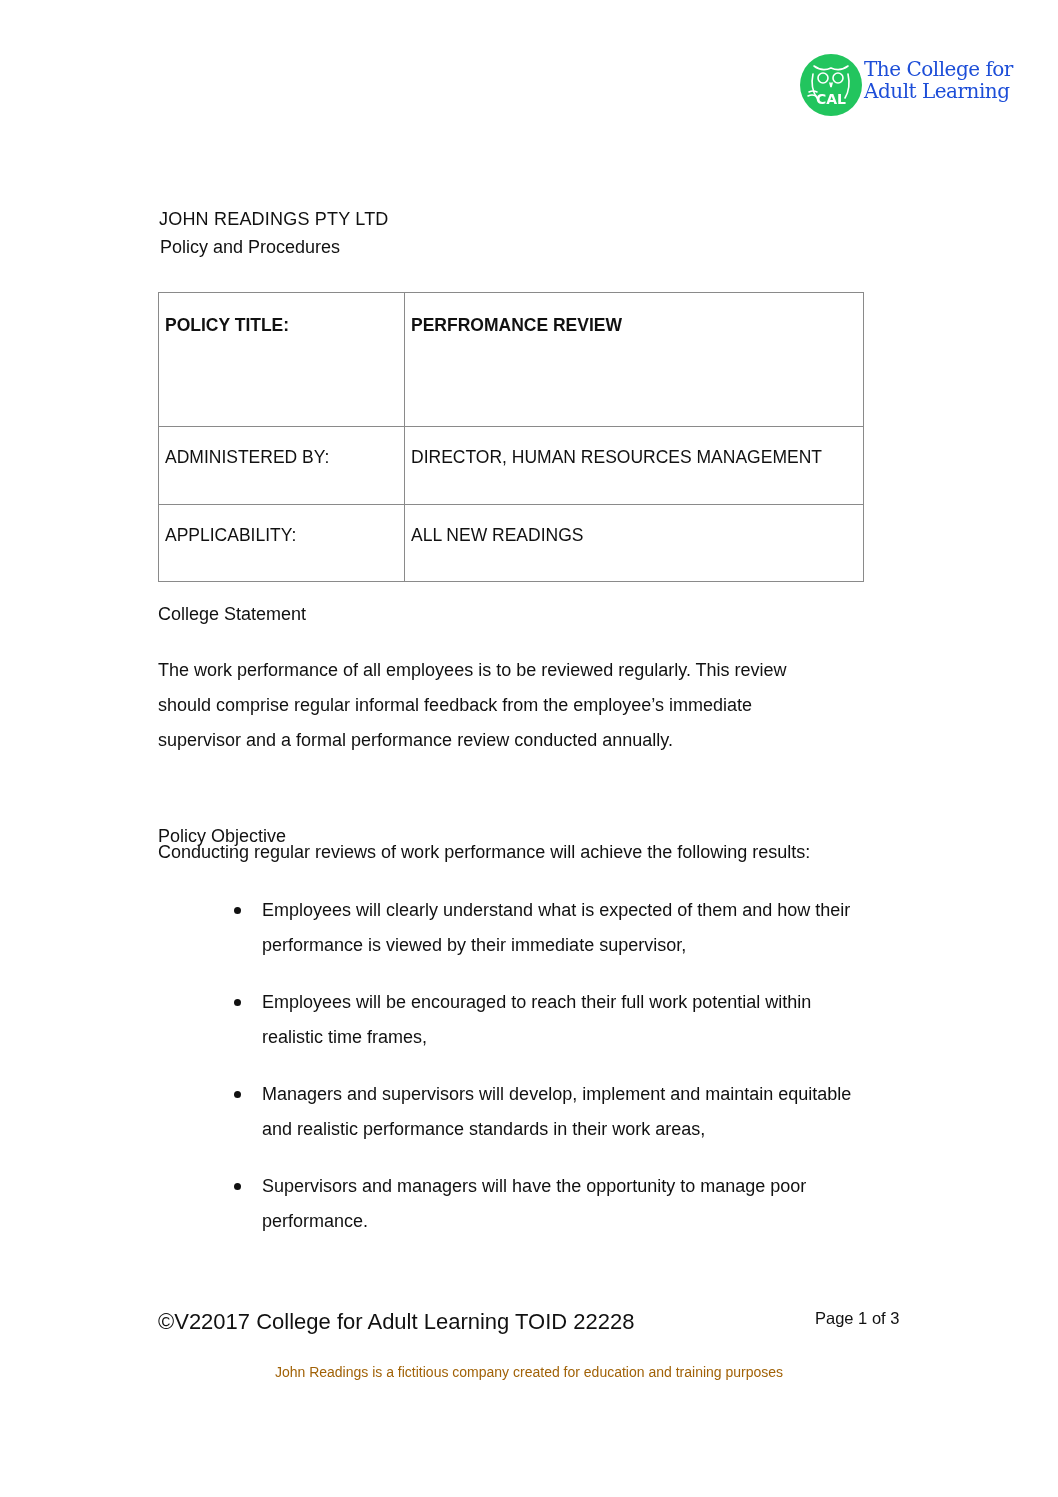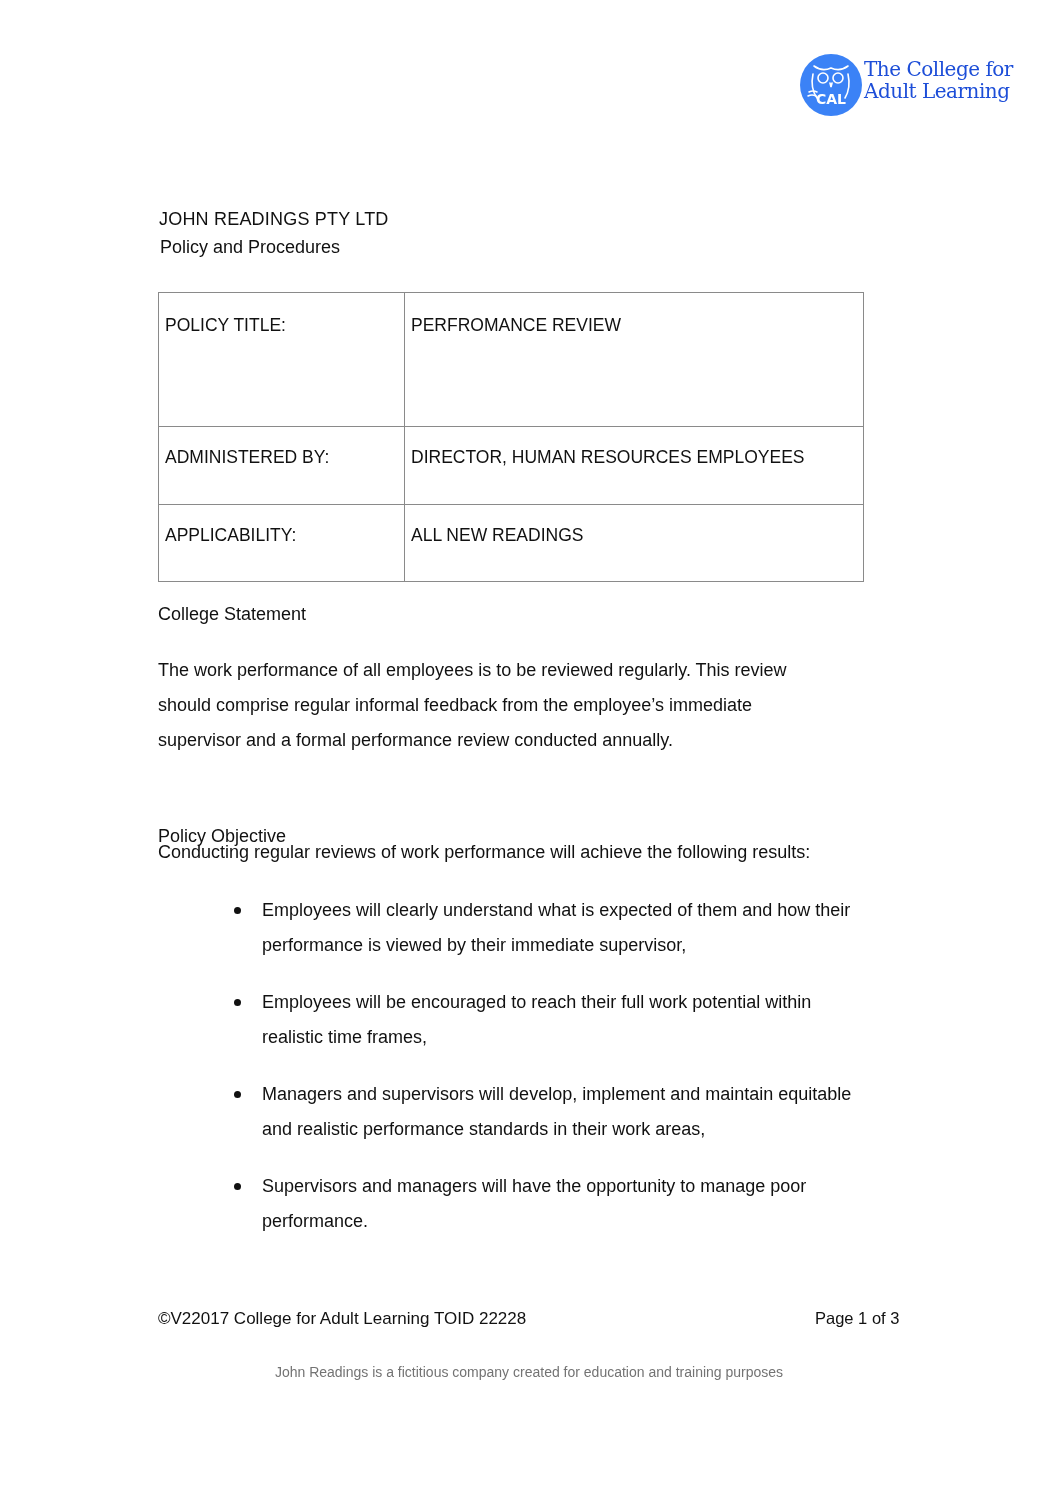--- a/index.html
+++ b/index.html
@@ -6,21 +6,21 @@
   body {
     width: 1058px; height: 1497px; position: relative; overflow: hidden;
     font-family: "Liberation Sans", sans-serif; color: #111111;
   }
   .abs { position: absolute; }
 
   
   .logo { left: 800px; top: 54px; width: 220px; height: 64px; }
   .logo-circle {
     position: absolute; left: 0; top: 0; width: 62px; height: 62px; border-radius: 50%;
-    background: #3b82f6;
+    background: #22c55e;
   }
   .logo-circle svg { position: absolute; left: 0; top: 0; }
   .logo-text {
     position: absolute; left: 64px; top: 4px;
     font-family: "DejaVu Serif", serif; color: #1d4ed8; font-size: 20px; line-height: 22px;
     letter-spacing: -0.5px; white-space: nowrap;
   }
 
   .company { left: 159px; top: 180px; font-size: 18px; letter-spacing: 0.2px; margin-top: 29px; }
   .subtitle { left: 160px; top: 237px; font-size: 18px; }
@@ -28,39 +28,39 @@
   
   .policy-table {
     position: absolute; left: 158px; top: 292px; width: 706px;
     border-collapse: collapse; font-size: 17.5px;
   }
   .policy-table td {
     border: 1.5px solid #8a8a8a; vertical-align: top; padding: 0;
   }
   .policy-table td.k { width: 245px; }
   .policy-table td span { display: block; padding-left: 6px; }
-  .row1 td { height: 133px; }
+  .row1 td { height: 133px; font-weight: bold; }
   .row1 td span { padding-top: 22px; }
   .row2 td { height: 77px; }
   .row2 td span { padding-top: 20px; }
   .row3 td { height: 76px; }
   .row3 td span { padding-top: 20px; }
 
   .h2 { left: 158px; font-size: 18px; }
   .para { left: 158px; width: 720px; font-size: 18px; line-height: 35px; }
 
   .bullets { left: 229px; top: 893px; width: 700px; margin: 0; padding: 0; list-style: none; font-size: 18px; line-height: 35px; }
   .bullets li { position: relative; padding-left: 33px; margin-bottom: 22px; }
   .bullets li .dot {
     position: absolute; left: 5px; top: 14px; width: 7px; height: 7px; border-radius: 50%; background: #111;
   }
 
-  .footer-left { left: 158px; top: 1309px; font-size: 17px; }
+  .footer-left { left: 158px; top: 1309px; font-size: 22px; }
   .footer-right { left: 815px; top: 1309px; font-size: 16.5px; }
-  .disclaimer { left: 0; width: 1058px; top: 1364px; text-align: center; font-size: 14px; color: #737373; }
+  .disclaimer { left: 0; width: 1058px; top: 1364px; text-align: center; font-size: 14px; color: #a16207; }
 </style>
 </head>
 <body>
 
 <div class="abs logo">
   <div class="logo-circle">
     <svg width="62" height="62" viewBox="0 0 62 62">
       <g fill="none" stroke="#ffffff" stroke-width="1.6" stroke-linecap="round">
         <path d="M14 12 Q22 18 31 14 Q40 18 48 12"></path>
         <circle cx="23" cy="24" r="5"></circle>
@@ -91,21 +91,21 @@
         </td>
     <td>
           <span>PERFROMANCE REVIEW</span>
         </td>
   </tr>
   <tr class="row2">
     <td class="k">
           <span>ADMINISTERED BY:</span>
         </td>
     <td>
-          <span>DIRECTOR, HUMAN RESOURCES EMPLOYEES</span>
+          <span>DIRECTOR, HUMAN RESOURCES MANAGEMENT</span>
         </td>
   </tr>
   <tr class="row3">
     <td class="k">
           <span>APPLICABILITY:</span>
         </td>
     <td>
           <span>ALL NEW READINGS</span>
         </td>
   </tr>

